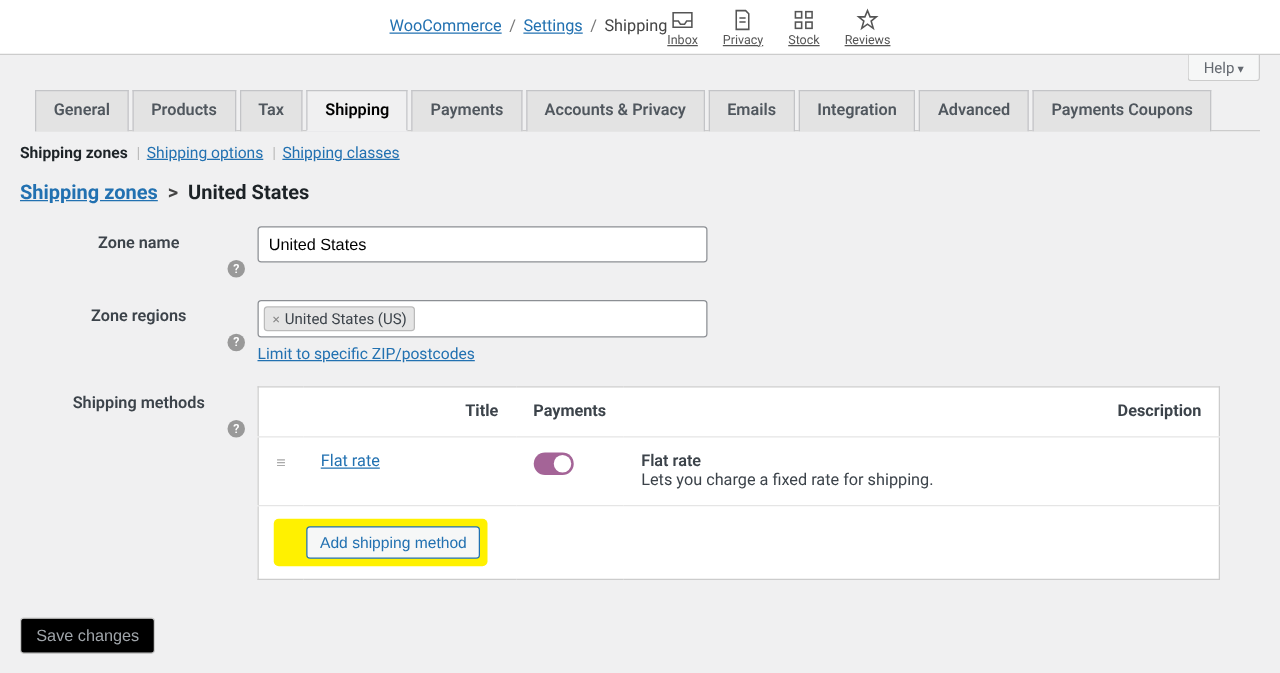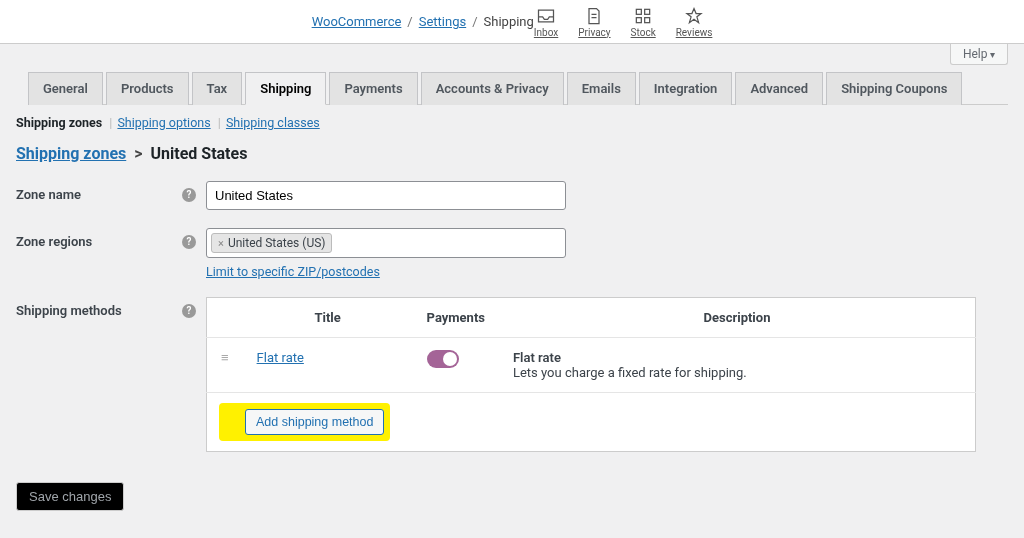--- a/index.html
+++ b/index.html
@@ -33,33 +33,33 @@
   .subnav .sep { color: #bbb; margin: 0 2px; }
 
   
   .zone-trail { font-size: 16px; font-weight: 700; margin-bottom: 18px; }
   .zone-trail a { font-weight: 700; }
   .zone-trail .chev { color: #444; margin: 0 4px; }
   .zone-trail .here { color: #1d2327; }
 
   
   .form-row { display: flex; align-items: flex-start; margin-bottom: 18px; }
-  .form-label { width: 190px; font-size: 13px; font-weight: 600; padding-top: 6px; display: flex; align-items: center; gap: 6px; }
+  .form-label { width: 190px; font-size: 13px; font-weight: 600; padding-top: 6px; display: flex; align-items: center; gap: 6px; flex-direction: column; }
   .form-label .help { width: 14px; height: 14px; border-radius: 50%; background: #999; color: #fff; font-size: 10px; display: inline-flex; align-items: center; justify-content: center; cursor: help; margin-left: auto; margin-right: 10px; }
   .form-control { flex: 0 0 360px; }
   .text-input { width: 100%; border: 1px solid #8c8f94; border-radius: 3px; padding: 6px 8px; font-size: 13px; background: #fff; }
   .tag-input { width: 100%; border: 1px solid #8c8f94; border-radius: 3px; padding: 4px; background: #fff; min-height: 30px; }
   .tag { display: inline-flex; align-items: center; background: #e5e5e5; border: 1px solid #bbb; border-radius: 3px; padding: 2px 6px; font-size: 12px; gap: 4px; }
   .tag .x { color: #888; cursor: pointer; font-size: 11px; }
   .sublink { font-size: 12.5px; margin-top: 6px; display: inline-block; }
 
   
   .methods-wrap { flex: 1; }
   .methods-table { width: 770px; border: 1px solid #ccc; background: #fff; border-collapse: collapse; }
-  .methods-table th { text-align: center; font-size: 13px; font-weight: 700; padding: 12px 14px; border-bottom: 1px solid #e5e5e5; }
+  .methods-table th { text-align: right; font-size: 13px; font-weight: 700; padding: 12px 14px; border-bottom: 1px solid #e5e5e5; }
   .methods-table td { padding: 12px 14px; font-size: 13px; border-bottom: 1px solid #e5e5e5; vertical-align: top; }
   .methods-table .handle-col { width: 32px; text-align: center; color: #aaa; cursor: grab; }
   .methods-table .title-col { width: 170px; }
   .methods-table .enabled-col { width: 80px; }
   .desc-title { font-weight: 600; }
   .toggle { width: 32px; height: 18px; background: #a46497; border-radius: 9px; position: relative; cursor: pointer; }
   .toggle::after { content: ""; position: absolute; top: 2px; right: 2px; width: 14px; height: 14px; background: #fff; border-radius: 50%; }
   .methods-footer td { padding: 10px 12px; background: #fff; border-bottom: none; }
 
   
@@ -118,21 +118,21 @@
   <div class="nav-tabs">
     <div class="nav-tab">General</div>
     <div class="nav-tab">Products</div>
     <div class="nav-tab">Tax</div>
     <div class="nav-tab active">Shipping</div>
     <div class="nav-tab">Payments</div>
     <div class="nav-tab">Accounts &amp; Privacy</div>
     <div class="nav-tab">Emails</div>
     <div class="nav-tab">Integration</div>
     <div class="nav-tab">Advanced</div>
-    <div class="nav-tab">Shipping Coupons</div>
+    <div class="nav-tab">Payments Coupons</div>
   </div>
 
   
   <div class="subnav">
     <span class="item current">Shipping zones</span>
     <span class="sep">|</span>
     <a class="item">Shipping options</a>
     <span class="sep">|</span>
     <a class="item">Shipping classes</a>
   </div>

